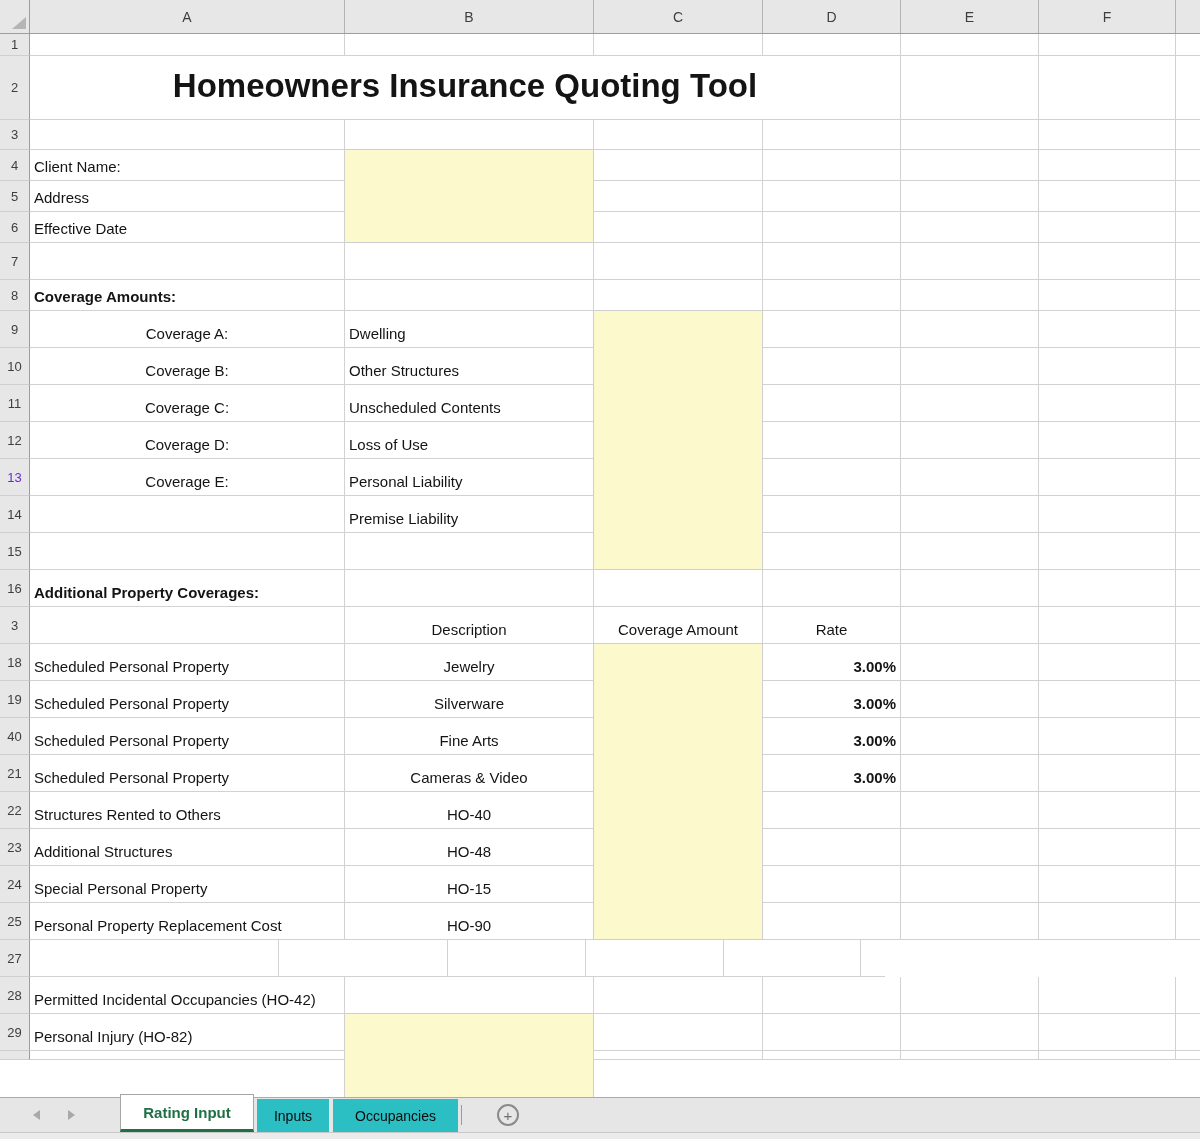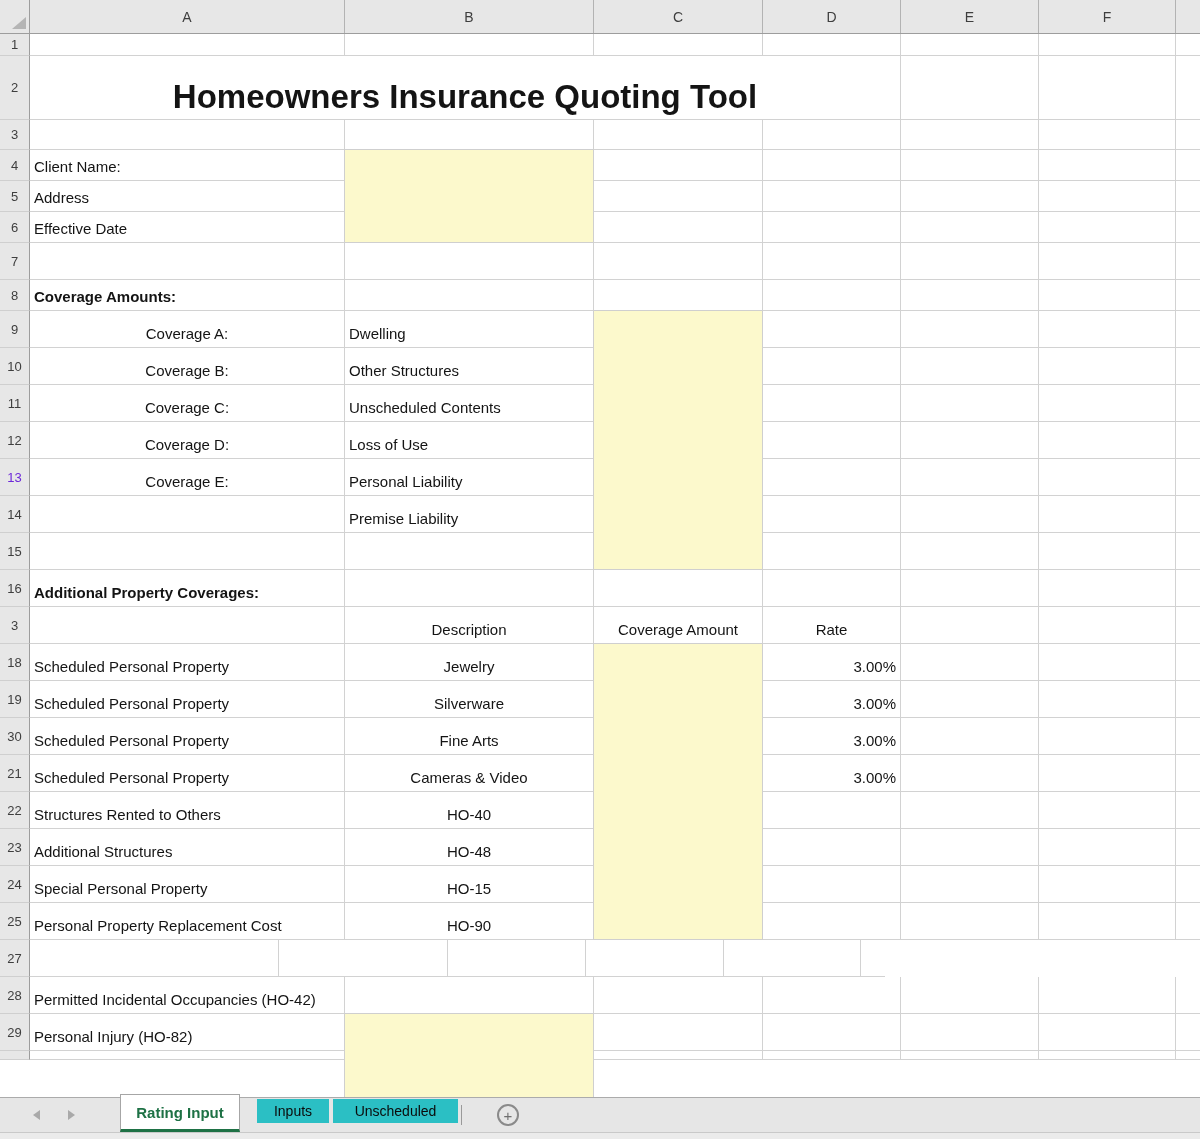--- a/index.html
+++ b/index.html
@@ -19,48 +19,48 @@
   
   .row{display:flex;background:#fff;}
   .rh{width:30px;flex:none;background:#E7E7E7;border-right:1px solid #9D9D9D;border-bottom:1px solid #CFCFCF;
       box-sizing:border-box;display:flex;align-items:center;justify-content:center;
       font-size:13px;color:#3E3E3E;position:relative;}
   .rh.sel{color:#6d28d9;}
   .c{box-sizing:border-box;border-right:1px solid #D2D2D2;border-bottom:1px solid #D2D2D2;background:#fff;
      font-size:15px;color:#141414;display:flex;align-items:flex-end;justify-content:flex-start;
      padding:0 4px 5px 4px;overflow:hidden;white-space:nowrap;}
   .ctr{justify-content:center;}
-  .rt{justify-content:flex-end;}
+  .rt{justify-content:flex-end;font-weight:bold;}
   .b{font-weight:bold;}
   
   .ca{width:315px;flex:none;} .cb{width:249px;flex:none;} .cc{width:169px;flex:none;}
   .cd{width:138px;flex:none;} .ce{width:138px;flex:none;} .cf{width:137px;flex:none;}
   .cg{width:24px;flex:none;border-right:none;}
-  .tmerge{width:871px;flex:none;font-size:33px;font-weight:bold;justify-content:center;padding-bottom:3px;}
+  .tmerge{width:871px;flex:none;font-size:33px;font-weight:bold;justify-content:center;padding-bottom:14px;}
   
   .h22{height:22px;} .h64{height:64px;} .h30{height:30px;} .h31{height:31px;}
   .h37{height:37px;} .h9{height:9px;overflow:hidden;}
   
   .ov{position:absolute;background:#FCF9CC;border:1px solid #CFCFCF;box-sizing:border-box;z-index:2;}
   .ov1{left:344px;top:149px;width:250px;height:94px;}
   .ov2{left:593px;top:310px;width:170px;height:260px;}
   .ov3{left:593px;top:643px;width:170px;height:297px;}
   .ov4{left:344px;top:1013px;width:250px;height:84px;border-bottom:none;}
   
   .tabbar{position:absolute;left:0;top:1097px;width:1200px;height:35px;background:#E6E6E6;
           border-top:1px solid #ABABAB;box-sizing:border-box;z-index:5;}
   .navL{position:absolute;left:33px;top:12px;width:0;height:0;
         border-top:5px solid transparent;border-bottom:5px solid transparent;border-right:7px solid #A9A9A9;}
   .navR{position:absolute;left:68px;top:12px;width:0;height:0;
         border-top:5px solid transparent;border-bottom:5px solid transparent;border-left:7px solid #A9A9A9;}
-  .tab-active{position:absolute;left:120px;top:-4px;width:120px;height:38px;background:#fff;
+  .tab-active{position:absolute;left:120px;top:-4px;width:134px;height:38px;background:#fff;
         border:1px solid #A6A6A6;border-bottom:3px solid #1E7145;box-sizing:border-box;
         display:flex;align-items:center;justify-content:center;
         font-size:15px;font-weight:bold;color:#1E7145;z-index:6;}
-  .tab-teal{position:absolute;top:1px;height:24px;background:#2BBFC4;box-sizing:border-box;
+  .tab-teal{position:absolute;top:1px;height:34px;background:#2BBFC4;box-sizing:border-box;
         display:flex;align-items:center;justify-content:center;font-size:14px;color:#0B0B0B;}
   .tab-inputs{left:257px;width:72px;}
   .tab-calc{left:333px;width:125px;}
   .tsep{position:absolute;width:1px;height:20px;top:7px;background:#9A9A9A;} .tsep2{left:461px;}
   .addsheet{position:absolute;left:497px;top:6px;width:22px;height:22px;border:2px solid #8A8A8A;
         border-radius:50%;box-sizing:border-box;display:flex;align-items:center;justify-content:center;
         color:#6E6E6E;font-size:15px;line-height:1;}
   .bottomstrip{position:absolute;left:0;top:1132px;width:1200px;height:7px;background:#EBEBEB;
         border-top:1px solid #C9C9C9;box-sizing:border-box;z-index:5;}
 </style>
@@ -282,21 +282,21 @@
     <div class="c ca">Scheduled Personal Property</div>
       <div class="c cb ctr">Silverware</div>
       <div class="c cc"></div>
       <div class="c cd rt">3.00%</div>
       <div class="c ce"></div>
       <div class="c cf"></div>
       <div class="c cg"></div>
   </div>
 
   <div class="row h37">
-    <div class="rh">30</div>
+    <div class="rh">40</div>
     <div class="c ca">Scheduled Personal Property</div>
       <div class="c cb ctr">Fine Arts</div>
       <div class="c cc"></div>
       <div class="c cd rt">3.00%</div>
       <div class="c ce"></div>
       <div class="c cf"></div>
       <div class="c cg"></div>
   </div>
 
   <div class="row h37">
@@ -402,20 +402,20 @@
   <div class="ov ov2"></div>
   <div class="ov ov3"></div>
   <div class="ov ov4"></div>
 </div>
 
 <div class="tabbar">
   <span class="navL"></span>
   <span class="navR"></span>
   <div class="tab-active">Rating Input</div>
   <div class="tab-teal tab-inputs">Inputs</div>
-  <div class="tab-teal tab-calc">Unscheduled</div>
+  <div class="tab-teal tab-calc">Occupancies</div>
   <span class="tsep tsep2"></span>
   <div class="addsheet">
       <span>+</span>
     </div>
 </div>
 
 <div class="bottomstrip"></div>
 
 </body></html>

